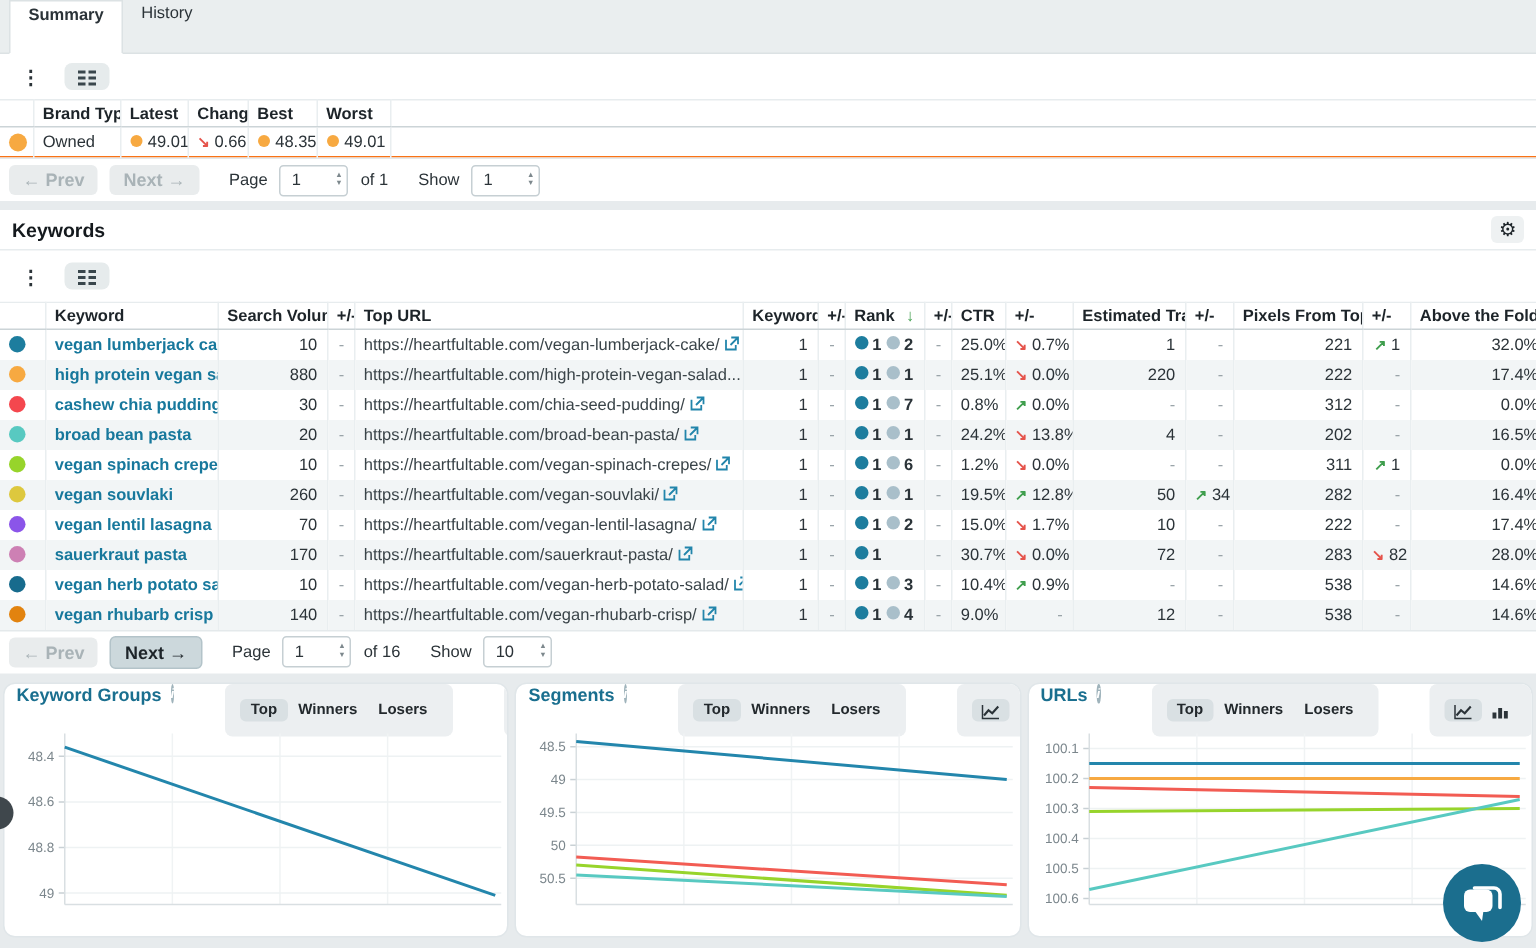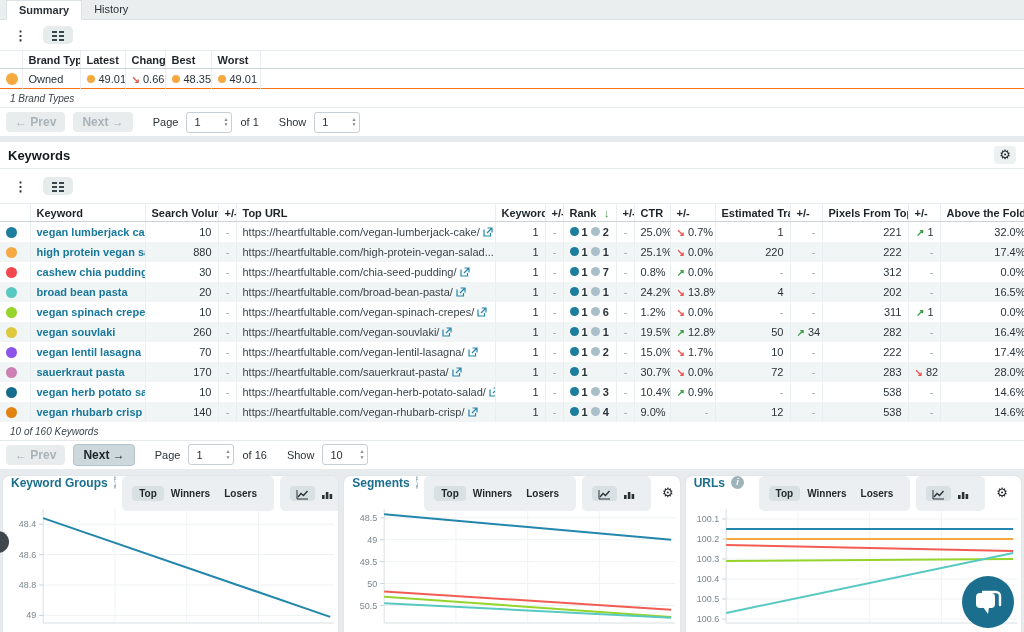--- a/index.html
+++ b/index.html
@@ -1,20 +1,20 @@
 <!DOCTYPE html>
 <html><head>
 <meta charset="utf-8">
 <style>
   * { margin:0; padding:0; box-sizing:border-box; }
   html,body { width:1024px; height:632px; overflow:hidden; }
   body { font-family:"Liberation Sans", sans-serif; background:#e7ebed; position:relative; color:#2b3338; }
 
   
-  .tabbar { height:20px; background:#eaeeef; display:flex; align-items:stretch; padding-left:6px; border-bottom:1px solid #dce2e4; font-size:11px; }
+  .tabbar { height:36px; background:#eaeeef; display:flex; align-items:stretch; padding-left:6px; border-bottom:1px solid #dce2e4; font-size:11px; }
   .tab { padding:3px 12px 2px; color:#2b3338; cursor:pointer; }
   .tab.active { background:#fff; font-weight:bold; border:1px solid #dce2e4; border-bottom:1px solid #fff; margin-bottom:-1px; }
 
   .panel { background:#fff; margin-bottom:6px; }
 
   
   .toolbar { display:flex; align-items:center; gap:12px; padding:0 10px; }
   .tb-sm { height:30px; }
   .tb-kw { height:34px; }
   .kebab { font-size:13px; font-weight:bold; color:#2b3338; letter-spacing:0; line-height:1; cursor:pointer; padding:2px 4px; }
@@ -57,21 +57,21 @@
   .gear-btn { background:#eef1f2; border-radius:4px; padding:1px 5px 2px; font-size:13px; color:#1d2429; cursor:pointer; line-height:1.2; }
   .kw-table-wrap { width:1024px; overflow:hidden; }
 
   
   .cards { display:flex; gap:4px; padding:0 2px; }
   .card { flex:1 1 0; background:#fff; border:1px solid #e0e6e9; border-radius:8px; height:170px; overflow:hidden; }
   .card-head { display:flex; align-items:flex-start; height:30px; padding:0 8px; gap:6px; }
   .card-title { font-size:12px; font-weight:bold; color:#1a6f8f; white-space:nowrap; }
   .info-ic { width:13px; height:13px; border-radius:50%; background:#9fb3bb; color:#fff; font-size:9px; font-weight:bold; display:inline-flex; align-items:center; justify-content:center; font-style:italic; }
   .card-ctrls { margin-left:auto; display:flex; align-items:center; gap:6px; }
-  .seg-group { display:flex; background:#eceff1; border-radius:5px; padding:10px; }
+  .seg-group { display:flex; background:#eceff1; border-radius:5px; padding:10px;margin-left:28px; }
   .seg-btn { font-size:10px; font-weight:bold; color:#23292d; padding:2px 7px; border-radius:4px; cursor:pointer; white-space:nowrap; }
   .seg-btn.active { background:#d9e0e3; }
   .tog { padding:3px 6px 1px; border-radius:4px; cursor:pointer; line-height:0; }
   .tog.active { background:#d9e0e3; }
   .chart { display:block; width:100%; height:128px; }
 
   
   .chat-fab { position:absolute; right:10px; top:576px; width:52px; height:52px; cursor:pointer; }
   .edge-circle { position:absolute; left:-13px; top:531px; width:22px; height:22px; border-radius:50%; background:#3f474c; cursor:pointer; }
 </style>
@@ -125,21 +125,20 @@
       <td><span class="dot" style="width:12px;height:12px;background:#f7a941"></span></td>
       <td>Owned</td>
       <td><span class="dot sdot"></span><span>49.01</span></td>
       <td><span class="trend down">↘</span> <span>0.66</span></td>
       <td><span class="dot sdot"></span><span>48.35</span></td>
       <td><span class="dot sdot"></span><span>49.01</span></td>
       <td style="border-right:none"></td>
     </tr>
       </tbody>
   </table>
-  <div class="footnote">1 Brand Types</div>
   <div class="pager">
     <span class="pbtn off"><span>←</span> <span>Prev</span></span>
     <span class="pbtn off"><span>Next</span> <span>→</span></span>
     <span class="plabel">Page</span>
     <span class="pgin">
         <span>1</span>
         <span class="spin">
           <span>▲</span>
           <span>▼</span>
         </span>
@@ -420,21 +419,20 @@
             <td class="num"><span class="muted">-</span></td>
             <td class="num">12</td>
             <td class="num"><span class="muted">-</span></td>
             <td class="num">538</td>
             <td class="num"><span class="muted">-</span></td>
             <td class="num">14.6%</td>
           </tr>
         </tbody>
       </table>
   </div>
-  <div class="footnote">10 of 160 Keywords</div>
   <div class="pager">
     <span class="pbtn off"><span>←</span> <span>Prev</span></span>
     <span class="pbtn on"><span>Next</span> <span>→</span></span>
     <span class="plabel">Page</span>
     <span class="pgin">
         <span>1</span>
         <span class="spin">
           <span>▲</span>
           <span>▼</span>
         </span>

